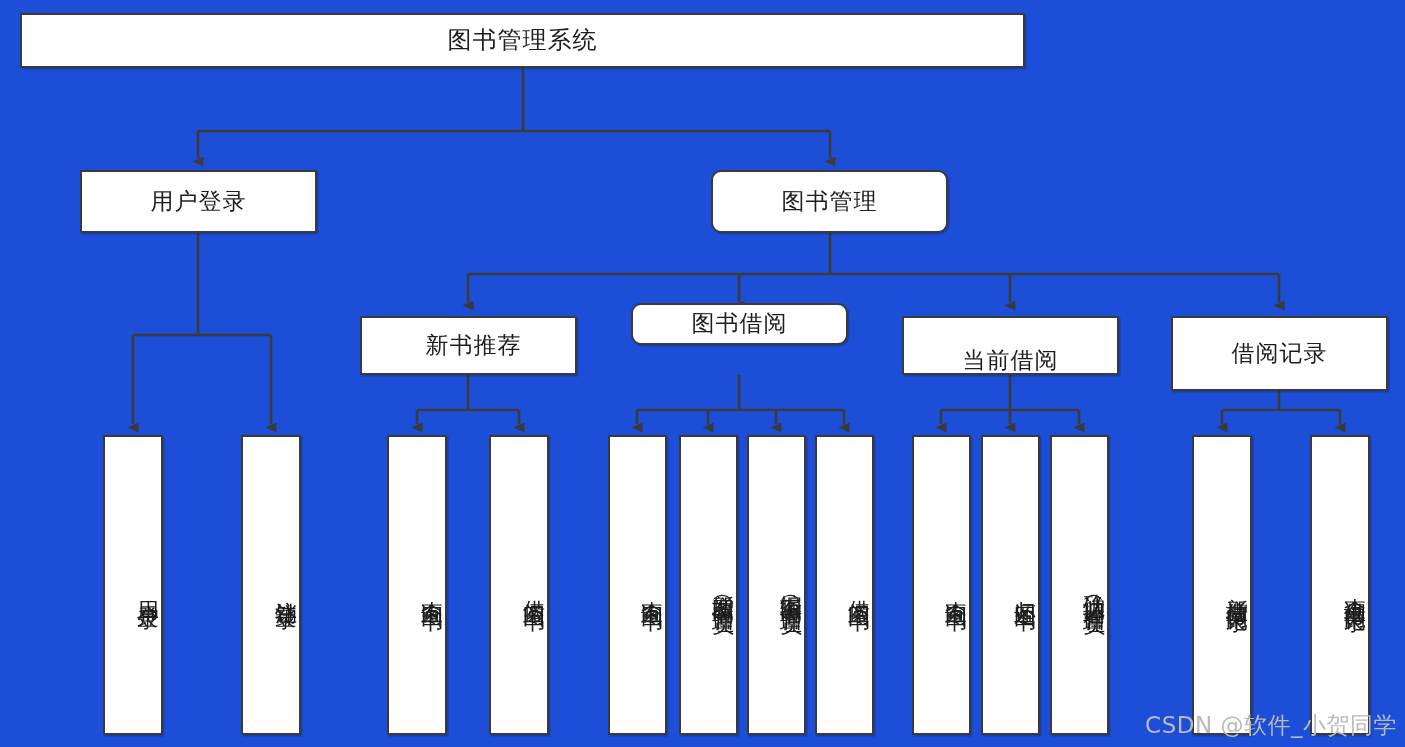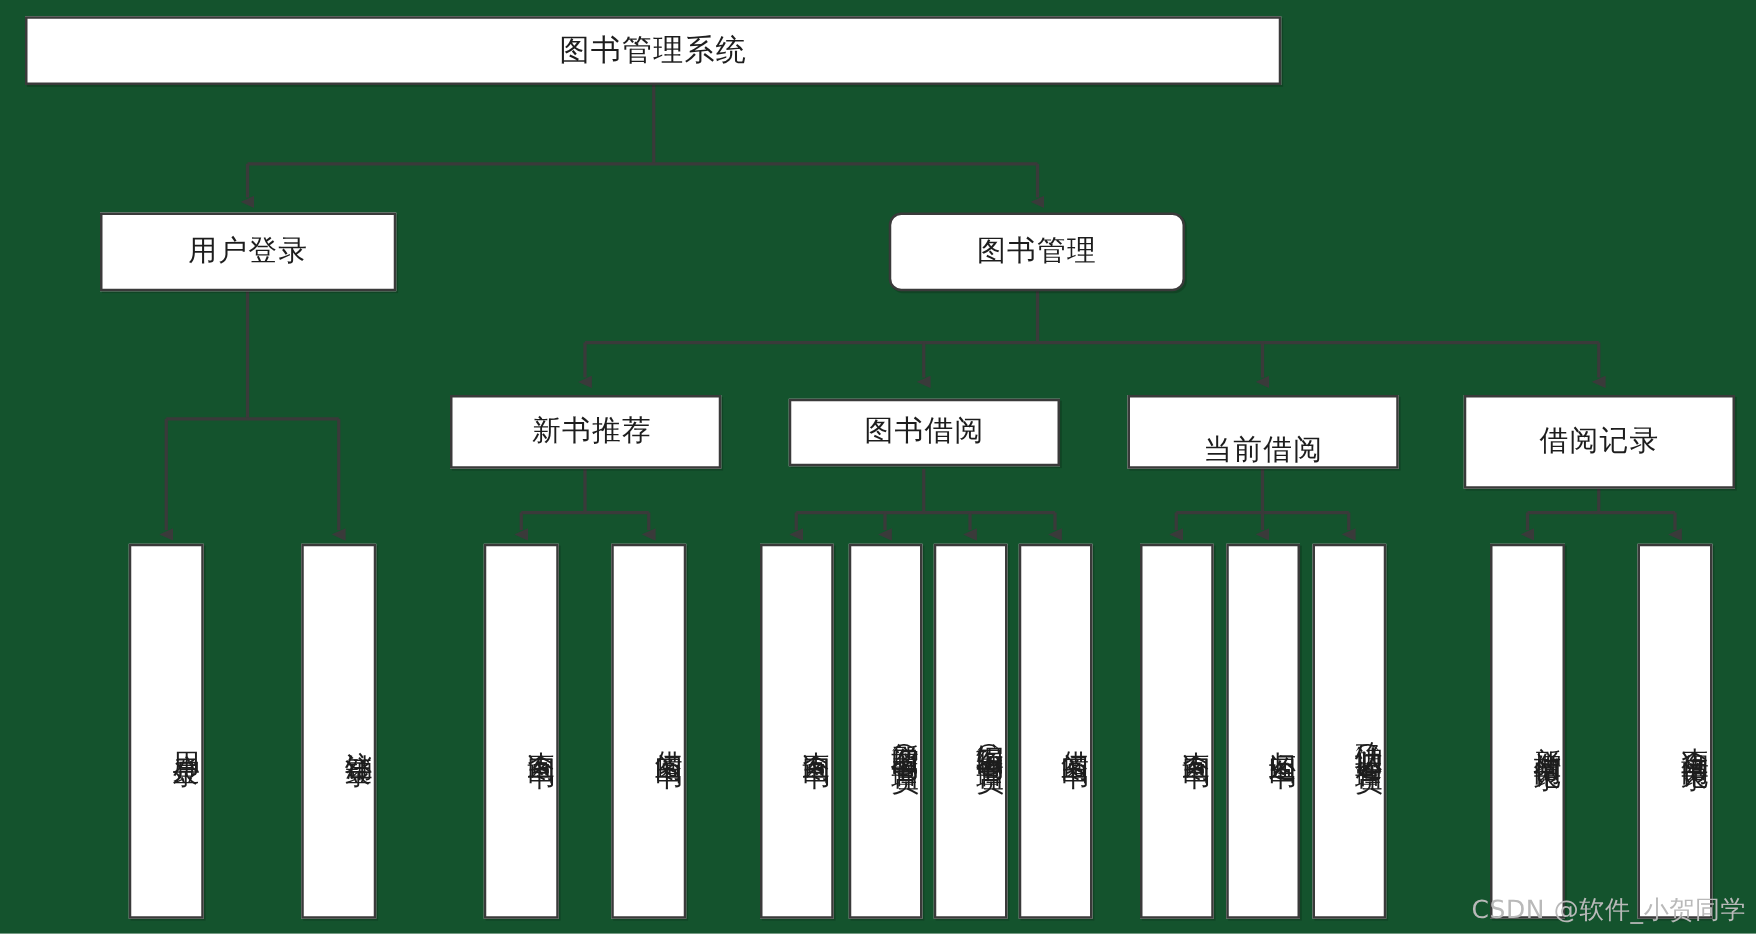--- a/index.html
+++ b/index.html
@@ -8,21 +8,21 @@
     padding: 0;
     background: #ffffff;
   }
   body {
     font-family: "DejaVu Sans", "Liberation Sans", sans-serif;
   }
   #canvas {
     position: relative;
     width: 1405px;
     height: 747px;
-    background: #14532d;
+    background: #1d4ed8;
     overflow: hidden;
   }
   
   .node {
     position: absolute;
     box-sizing: border-box;
     background: #ffffff;
     border: 2.5px solid #3a3a3a;
     box-shadow: 1.5px 1.5px 0 rgba(0,0,0,0.18);
     display: flex;
@@ -65,21 +65,21 @@
     top: 0;
     width: 1405px;
     height: 747px;
     pointer-events: none;
   }
   
   #watermark {
     position: absolute;
     right: 8px;
     bottom: 6px;
-    font-size: 20px;
+    font-size: 23px;
     color: #b9b9b9;
     letter-spacing: 0.5px;
     white-space: nowrap;
     user-select: none;
   }
 </style>
 </head>
 <body>
 
 <div id="canvas">
@@ -143,21 +143,21 @@
   </div>
 
   <div class="node horizontal" style="left:711px; top:170px; width:237px; height:63px;border-radius:10px;">
     <span class="label">图书管理</span>
   </div>
 
   <div class="node horizontal" style="left:360px; top:316px; width:217px; height:59px;padding-left:10px;">
     <span class="label">新书推荐</span>
   </div>
 
-  <div class="node horizontal" style="left:631px; top:319px; width:217px; height:54px;">
+  <div class="node horizontal" style="left:631px; top:303px; width:217px; height:42px;border-radius:10px;">
     <span class="label">图书借阅</span>
   </div>
 
   <div class="node horizontal" style="left:902px; top:316px; width:217px; height:59px;align-items:flex-end;">
     <span class="label">当前借阅</span>
   </div>
 
   <div class="node horizontal" style="left:1171px; top:316px; width:217px; height:75px;">
     <span class="label">借阅记录</span>
   </div>

